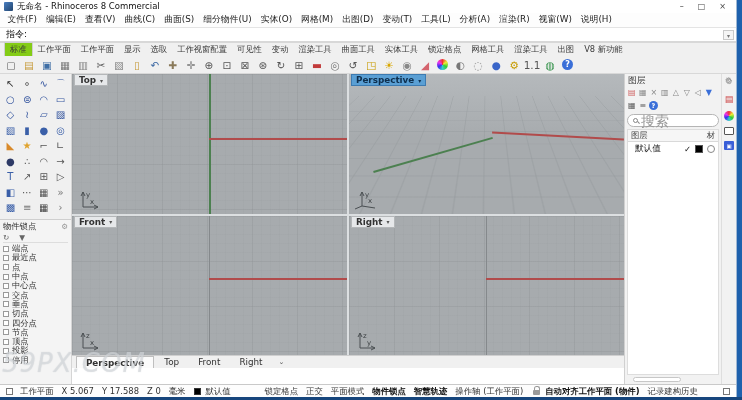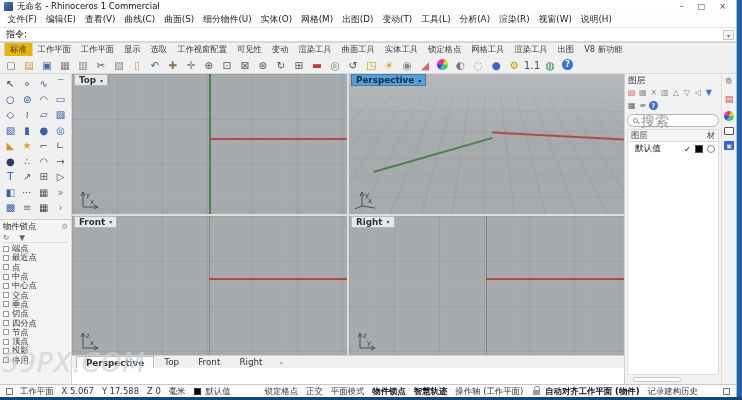--- a/index.html
+++ b/index.html
@@ -21,21 +21,21 @@
 
   
   .cmd-history{height:16px;background:#fff;border-bottom:1px solid #e0e0e0;display:flex;align-items:center;padding:0 6px;color:#333;position:relative}
   .cmd-scroll{position:absolute;right:2px;top:0;height:100%;display:flex;flex-direction:column;justify-content:center;line-height:5px;font-size:6px;color:#888;text-align:center}
   .cmd-prompt{height:15px;background:#fff;border-bottom:2px solid #d8d8d8;display:flex;align-items:center;padding:0 6px;color:#111;position:relative}
   .cmd-combo{position:absolute;right:2px;top:2px;width:11px;height:10px;border:1px solid #c9c9c9;font-size:6px;color:#777;display:flex;align-items:center;justify-content:center;background:#f5f5f5}
 
   
   .tab-row{height:13px;background:#f0f0f0;display:flex;align-items:flex-end;padding:0 4px;font-size:8.3px;color:#3a3a3a;position:relative}
   .tb-tab{padding:1px 5px;white-space:nowrap}
-  .tb-tab.active{background:#eab308;border:1px solid #cfcfcf;border-bottom:none}
+  .tb-tab.active{background:#84cc16;border:1px solid #cfcfcf;border-bottom:none}
   .tabrow-gear{position:absolute;right:4px;bottom:1px;color:#999;font-size:8px}
 
   
   .icon-row{height:18px;background:#f0f0f0;border-bottom:1px solid #d8d8d8;display:flex;align-items:center;padding:0 3px;gap:2px;overflow:hidden}
   .tb-icon{width:16px;height:16px;display:flex;align-items:center;justify-content:center;font-size:10.5px;border-radius:2px}
   .tb-icon.wheel{width:11px;height:11px;margin:0 2px;border-radius:50%;background:conic-gradient(#e33,#ee3,#3c3,#3cc,#33e,#e3e,#e33)}
   .tb-icon.help{width:11px;height:11px;margin:0 2px;border-radius:50%;background:#3a6fd8;color:#fff;font-size:8px;font-weight:bold}
 
   
   .main{flex:1;display:flex;min-height:0}
@@ -129,21 +129,21 @@
   .watermark{position:absolute;left:2px;bottom:22px;z-index:40;font-size:26px;font-weight:normal;font-style:italic;letter-spacing:1px;color:rgba(222,226,230,0.55);text-shadow:0 0 1px rgba(150,155,160,0.4);pointer-events:none;font-family:"DejaVu Sans",sans-serif}
 </style>
 </head>
 <body>
 
 <div class="desktop">
   <div class="window">
 
     <div class="titlebar">
       <span class="app-icon"></span>
-      <span>无命名 - Rhinoceros 1 Commercial</span>
+      <span>无命名 - Rhinoceros 8 Commercial</span>
       <span class="win-controls">
         <span class="win-btn">–</span>
         <span class="win-btn">□</span>
         <span class="win-btn">×</span>
       </span>
     </div>
 
     <div class="menubar">
 
     <span class="menu-item">文件(F)</span>

